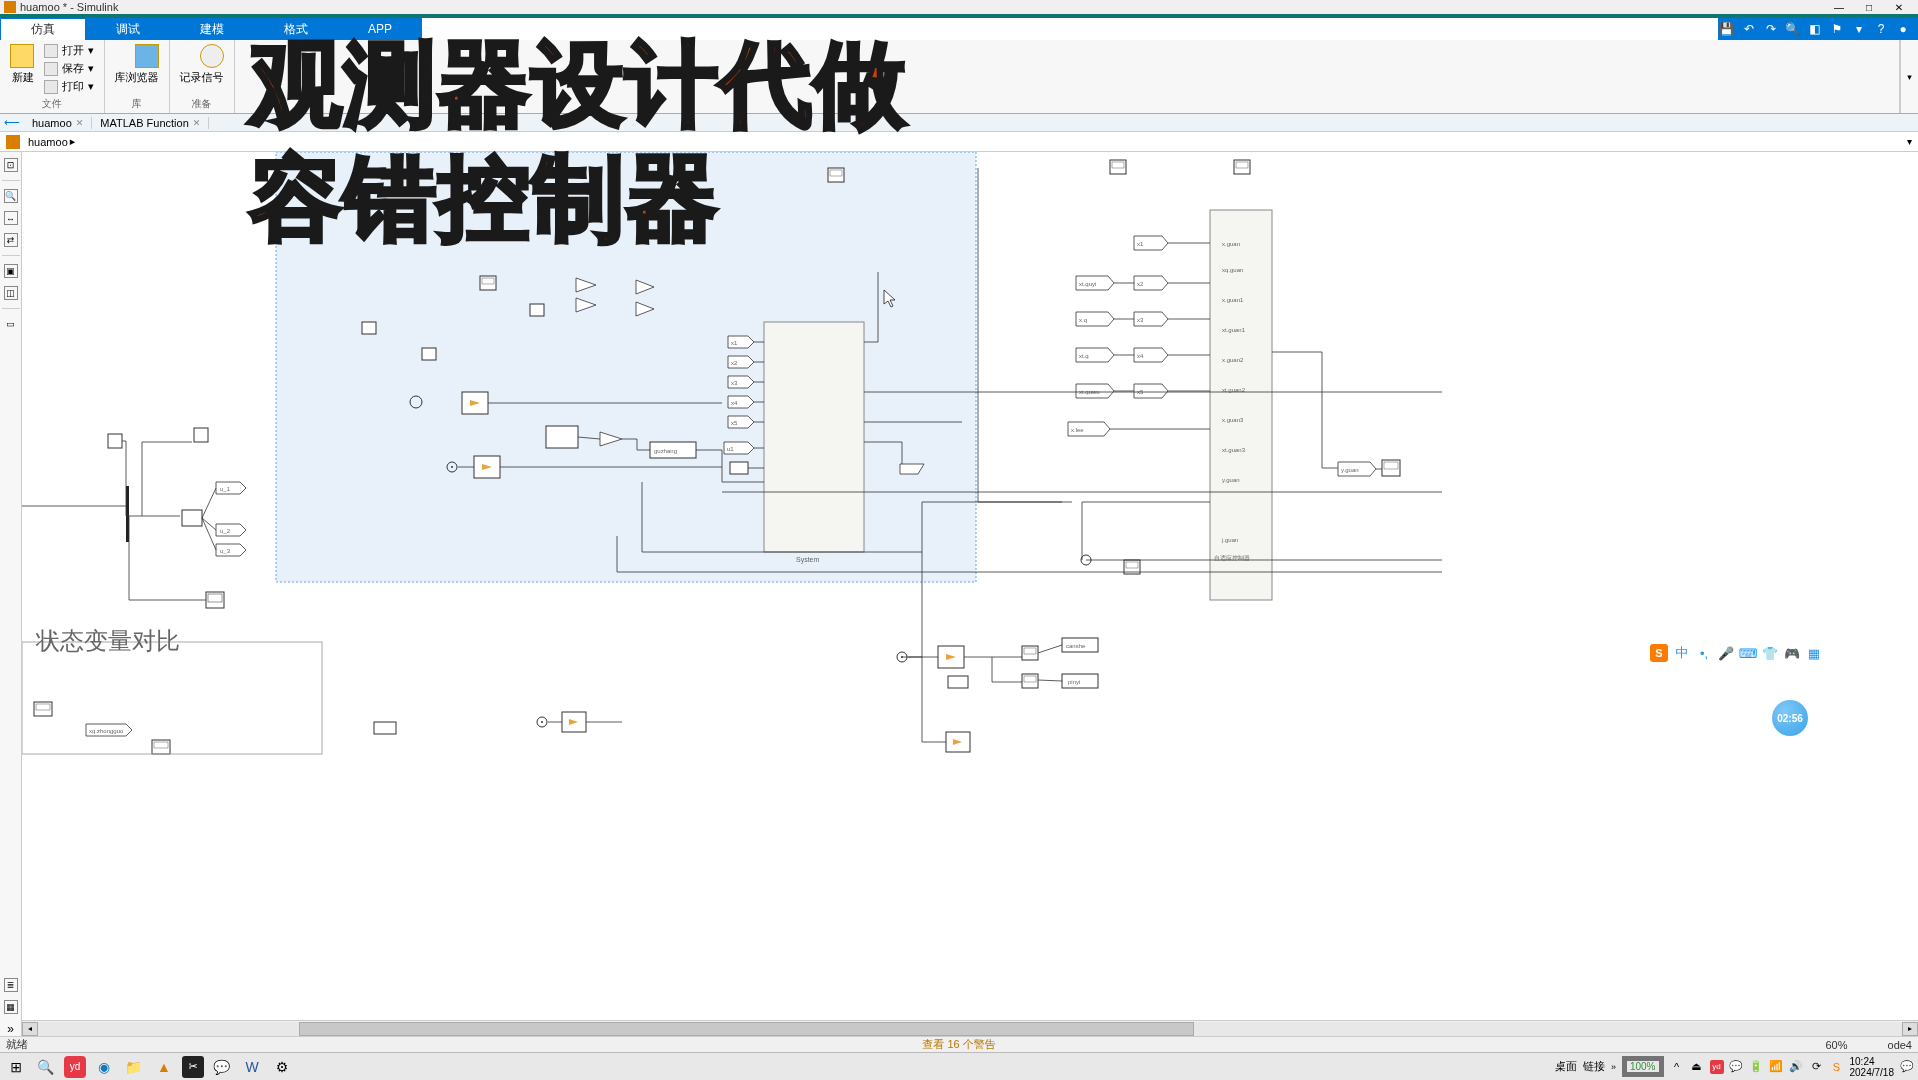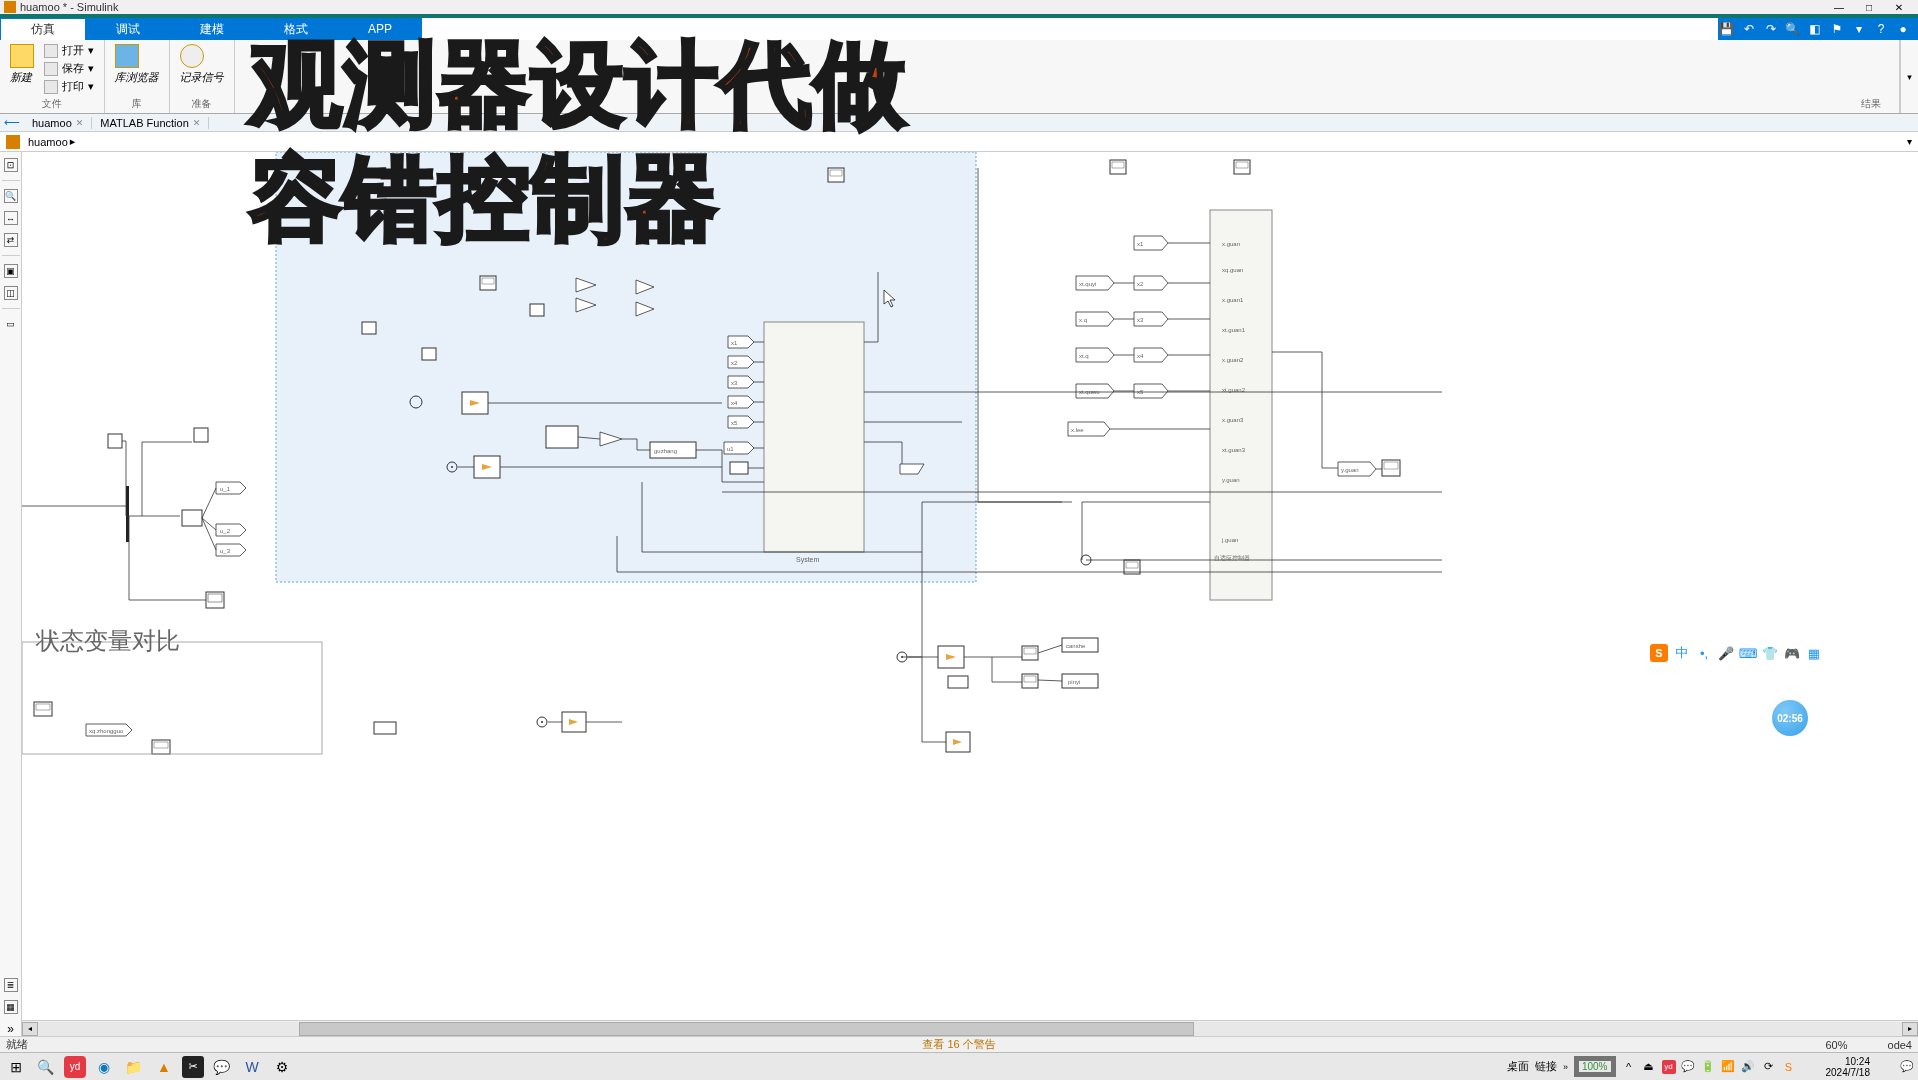--- a/index.html
+++ b/index.html
@@ -14,21 +14,21 @@
 .ribbon-tabs { height: 22px; background: #fff; display: flex; border-bottom: 0; }
 .ribbon-tab { padding: 0 30px; font-size: 12px; display: flex; align-items: center; color: #fff; background: #0076d6; cursor: pointer; }
 .ribbon-tab.active { background: #fff; color: #333; border: 1px solid #0076d6; border-bottom: none; }
 .ribbon-right { margin-left: auto; display: flex; align-items: center; gap: 4px; padding-right: 6px; background: #0076d6; }
 .ribbon-right .ricon { width: 18px; height: 18px; display: flex; align-items: center; justify-content: center; font-size: 12px; color: #fff; cursor: pointer; }
 
 .ribbon-body { height: 74px; background: #f7f7f7; border-bottom: 1px solid #aaa; display: flex; }
 .ribbon-group { border-right: 1px solid #ccc; padding: 2px 8px; display: flex; flex-direction: column; }
 .ribbon-group .group-content { flex: 1; display: flex; align-items: flex-start; gap: 6px; }
 .ribbon-group .group-label { font-size: 10px; color: #666; text-align: center; }
-.rbtn-big { display: flex; flex-direction: column; align-items: flex-start; font-size: 11px; gap: 2px; cursor: pointer; padding: 2px; font-style: italic; }
+.rbtn-big { display: flex; flex-direction: column; align-items: flex-end; font-size: 11px; gap: 2px; cursor: pointer; padding: 2px; }
 .rbtn-big .bi { width: 24px; height: 24px; background: #ffd966; border: 1px solid #cc9900; }
 .rbtn-small { display: flex; align-items: center; gap: 4px; font-size: 11px; cursor: pointer; padding: 1px 2px; }
 .rbtn-small .si { width: 14px; height: 14px; background: #e8e8e8; border: 1px solid #aaa; }
 .rcol { display: flex; flex-direction: column; gap: 1px; }
 
 .doc-tabs { height: 18px; background: #eef3f8; border-bottom: 1px solid #ccc; display: flex; align-items: center; padding-left: 24px; font-size: 11px; position: relative; }
 .doc-tabs .backbtn { position: absolute; left: 4px; width: 16px; height: 16px; display: flex; align-items: center; justify-content: center; color: #0076d6; cursor: pointer; }
 .doc-tab { padding: 0 8px; border-right: 1px solid #ccc; display: flex; align-items: center; gap: 4px; cursor: pointer; }
 .doc-tab .close { font-size: 9px; color: #888; }
 
@@ -49,21 +49,21 @@
 .hscroll .sthumb { position: absolute; left: 14%; width: 48%; height: 100%; background: #c8c8c8; border: 1px solid #aaa; }
 
 .status-bar { position: absolute; bottom: 28px; left: 0; right: 0; height: 16px; background: #f0f0f0; border-top: 1px solid #ccc; display: flex; align-items: center; font-size: 11px; padding: 0 6px; color: #333; }
 .status-bar .sb-center { position: absolute; left: 50%; transform: translateX(-50%); color: #b87500; }
 .status-bar .sb-right { margin-left: auto; display: flex; gap: 40px; }
 
 .taskbar { position: absolute; bottom: 0; left: 0; right: 0; height: 28px; background: #e8e8e8; border-top: 1px solid #bbb; display: flex; align-items: center; padding: 0 4px; }
 .taskbar .tb-icon { width: 24px; height: 24px; display: flex; align-items: center; justify-content: center; cursor: pointer; margin-right: 6px; font-size: 14px; }
 .taskbar .tb-right { margin-left: auto; display: flex; align-items: center; gap: 6px; font-size: 11px; }
 .taskbar .battery { border: 5px solid #737373; color: #388e3c; padding: 0 3px; font-size: 10px; }
-.taskbar .clock { text-align: right; line-height: 1.1; font-size: 10px; margin: 0 24px; }
+.taskbar .clock { text-align: left; line-height: 1.1; font-size: 10px; margin: 0 0; }
 .tray-icon { width: 14px; height: 14px; display: flex; align-items: center; justify-content: center; font-size: 11px; }
 
 
 .overlay-text { position: absolute; font-weight: 900; font-family: "Microsoft YaHei", sans-serif;
   color: #c2410c; -webkit-text-stroke: 4px #1a1a1a; text-stroke: 4px #1a1a1a;
   letter-spacing: 2px; line-height: 1.05; pointer-events: none; z-index: 50; }
 .ov1 { top: 36px; left: 250px; font-size: 92px; }
 .ov2 { top: 150px; left: 250px; font-size: 92px; }
 
 .panel-title { position: absolute; left: 14px; top: 473px; font-size: 24px; color: #666; font-family: SimSun, serif; }
@@ -136,21 +136,20 @@
     <div class="group-content">
       <div class="rbtn-big">
         <div class="bi" style="background:#eee;border-radius:50%"></div>
         <span>记录信号</span>
       </div>
     </div>
     <div class="group-label">准备</div>
   </div>
   <div class="ribbon-group" style="flex:1">
     <div class="group-content"></div>
-    <div class="group-label" style="text-align:right;padding-right:10px">结果</div>
   </div>
   <div style="width:18px;border-left:1px solid #ccc;display:flex;align-items:center;justify-content:center;font-size:9px;cursor:pointer">▾</div>
 </div>
 
 <div class="doc-tabs">
   <div class="backbtn">⟵</div>
   <div class="doc-tab">
       <span>huamoo</span>
       <span class="close">✕</span>
     </div>

